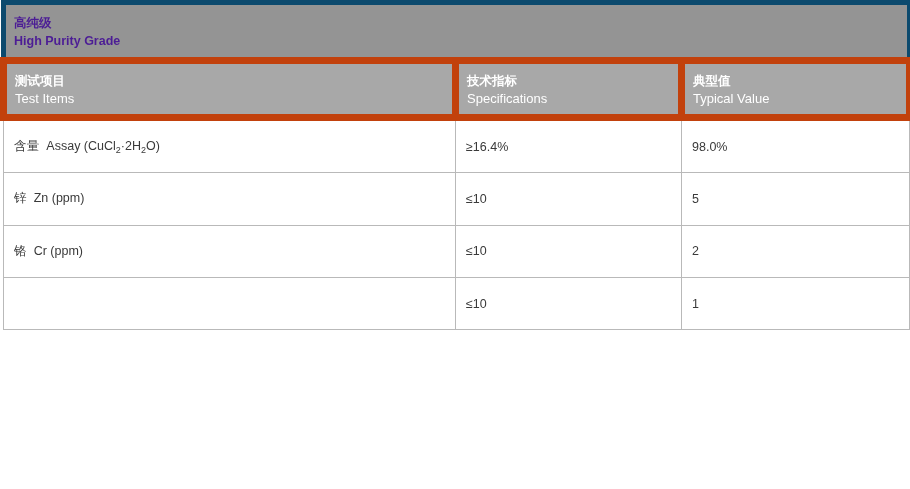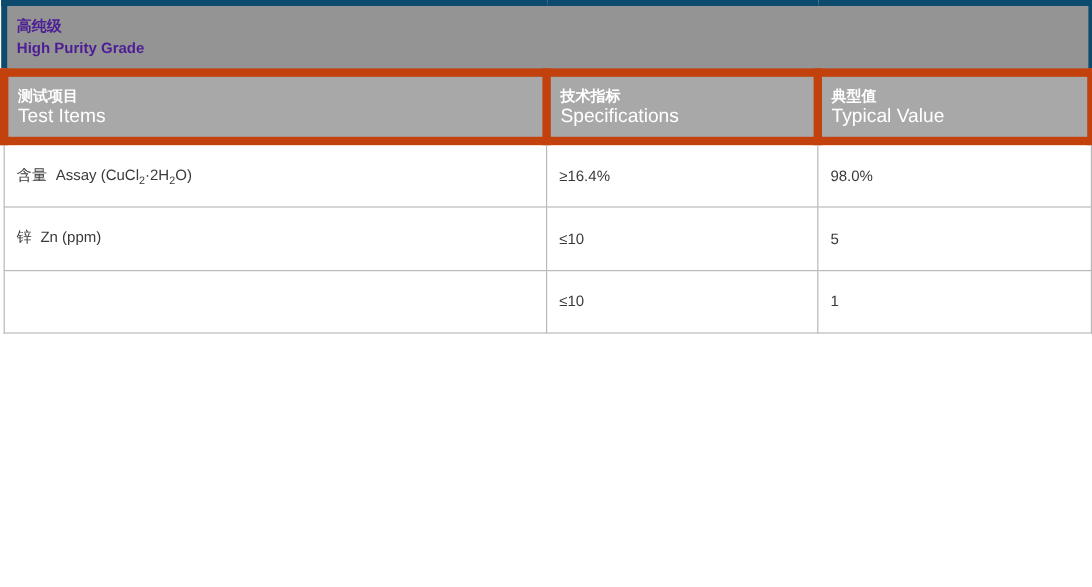--- a/index.html
+++ b/index.html
@@ -53,21 +53,21 @@
     padding: 4px 8px;
     font-weight: normal;
     border: 7px solid #c2410c;
   }
   .head-cn {
     font-size: 12.5px;
     font-weight: bold;
     line-height: 16px;
   }
   .head-en {
-    font-size: 16px;
+    font-size: 13px;
     line-height: 15px;
   }
   
   .body-row td {
     height: 43.3px;
     font-size: 12.5px;
     color: #3a3a3a;
     padding: 4px 10px;
     background: #ffffff;
   }
@@ -131,20 +131,27 @@
     <tr class="body-row">
       <td>
         <span class="cell-inner"><span class="cn">锌</span>&nbsp;&nbsp;<span class="en">Zn (ppm)</span></span>
       </td>
       <td>≤10</td>
       <td>5</td>
     </tr>
 
 
 
+    <tr class="body-row">
+      <td>
+        <span class="cell-inner"><span class="cn">铬</span>&nbsp;&nbsp;<span class="en">Cr (ppm)</span></span>
+      </td>
+      <td>≤10</td>
+      <td>2</td>
+    </tr>
 
     <tr class="body-row">
       <td>
         <span class="cell-inner">&nbsp;&nbsp;</span>
       </td>
       <td>≤10</td>
       <td>1</td>
     </tr>
 
   </tbody>

